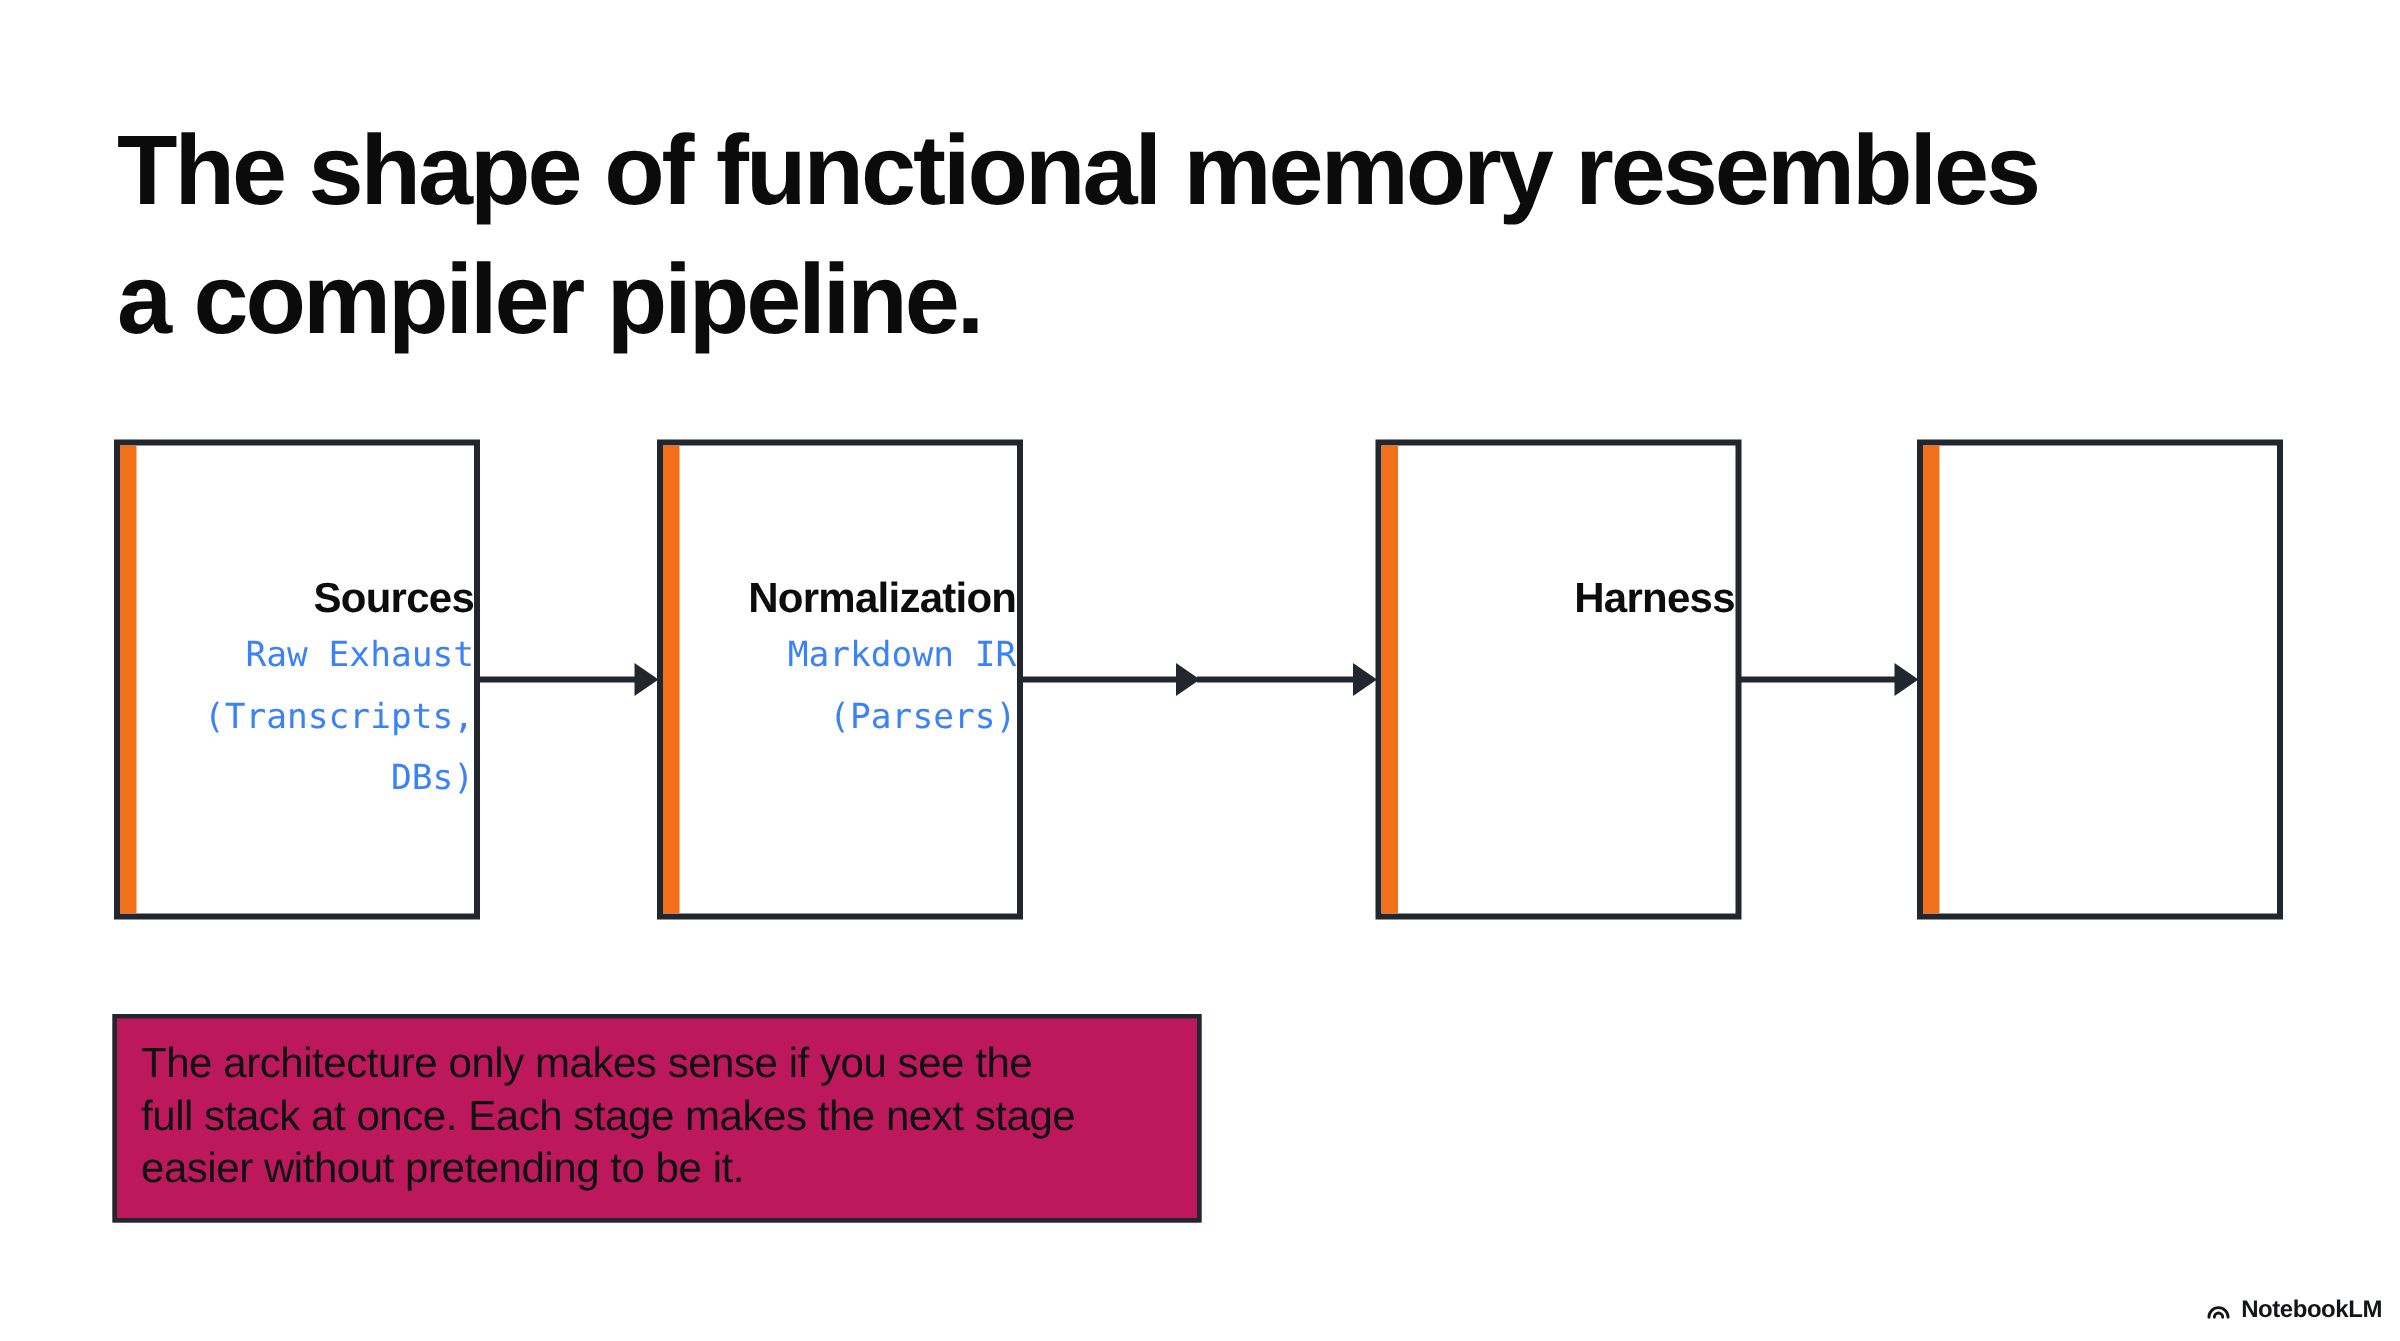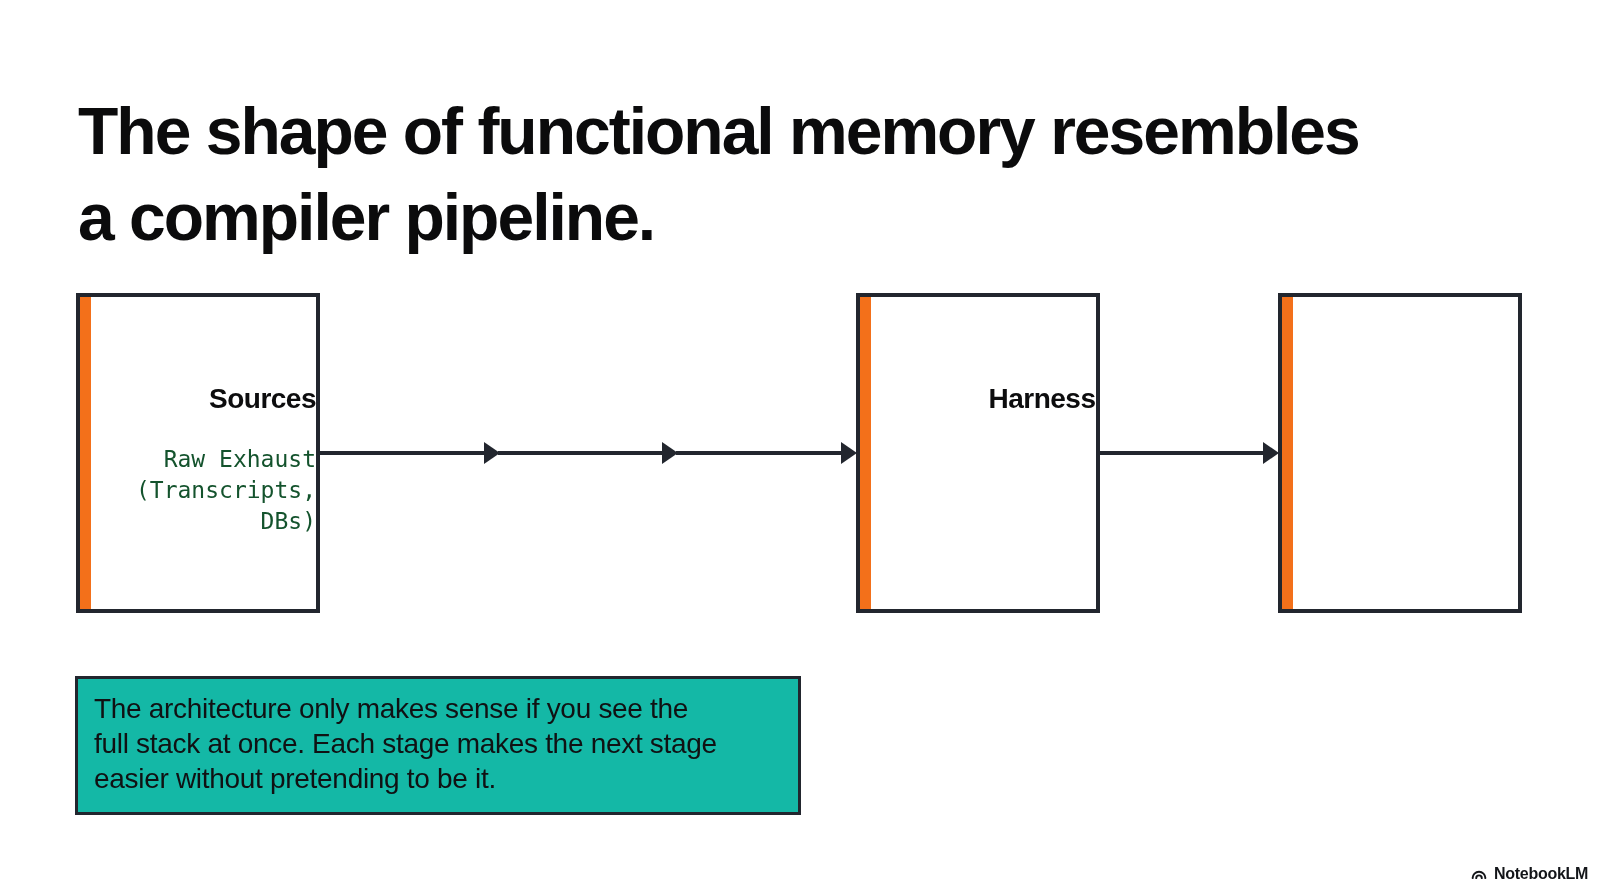--- a/index.html
+++ b/index.html
@@ -16,21 +16,21 @@
     overflow: hidden;
     font-family: "Liberation Sans", sans-serif;
     color: var(--text-black);
   }
   .slide { position: absolute; inset: 0; }
 
   
   .title {
     position: absolute;
     left: 78px;
-    top: 88px;
+    top: 70px;
     font-size: 66px;
     line-height: 86px;
     font-weight: bold;
     letter-spacing: -2px;
     color: #0b0b0c;
     white-space: pre-line;
   }
 
   
   .pipeline {
@@ -61,25 +61,24 @@
     background: var(--accent-orange);
   }
   .stage-title {
     font-size: 28px;
     line-height: 36px;
     font-weight: bold;
     letter-spacing: -0.5px;
     color: #0d0d0e;
   }
   .stage-body {
-    margin-top: 27px;
     font-family: "DejaVu Sans Mono", "Liberation Mono", monospace;
     font-size: 23px;
-    line-height: 31px;
-    color: #14532d;
+    line-height: 41px;
+    color: #3b82f6;
     white-space: pre-line;
   }
 
   
   .arrow {
     flex: 1;
     align-self: center;
     display: flex;
     align-items: center;
     height: 24px;
@@ -102,21 +101,21 @@
   }
 
   
   .note {
     position: absolute;
     left: 75px;
     top: 676px;
     width: 726px;
     height: 139px;
     border: 3px solid var(--border-dark);
-    background: #14b8a6;
+    background: #be185d;
     padding: 12px 16px;
   }
   .note p {
     font-size: 28px;
     line-height: 35px;
     letter-spacing: -0.3px;
     color: #101113;
     white-space: pre-line;
   }
 
@@ -152,20 +151,26 @@
       <div class="stage-body">Raw Exhaust
 (Transcripts,
 DBs)</div>
     </div>
 
     <div class="arrow">
       <span class="shaft"></span>
       <span class="head"></span>
     </div>
 
+    <div class="stage">
+      <div class="stripe"></div>
+      <div class="stage-title">Normalization</div>
+      <div class="stage-body">Markdown IR
+(Parsers)</div>
+    </div>
 
     <div class="arrow">
       <span class="shaft"></span>
       <span class="head"></span>
     </div>
 
 
     <div class="arrow">
       <span class="shaft"></span>
       <span class="head"></span>

